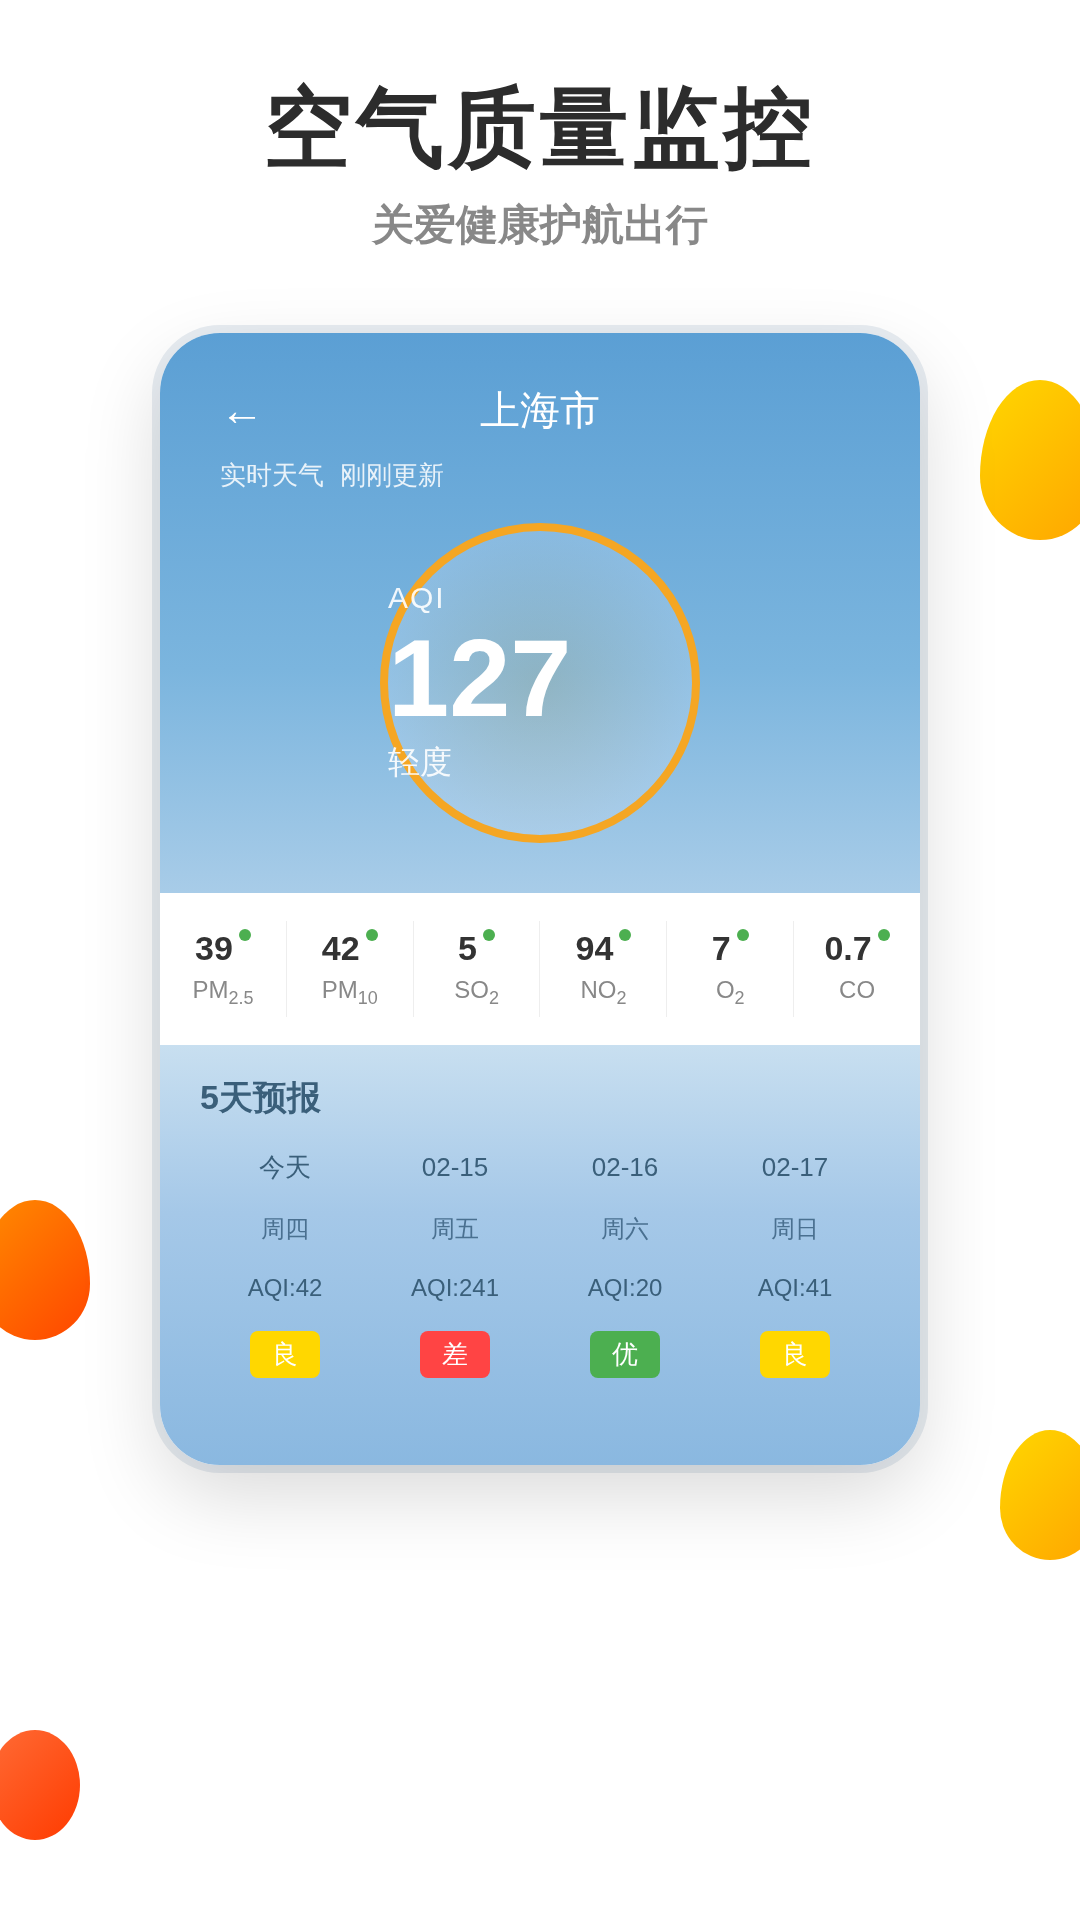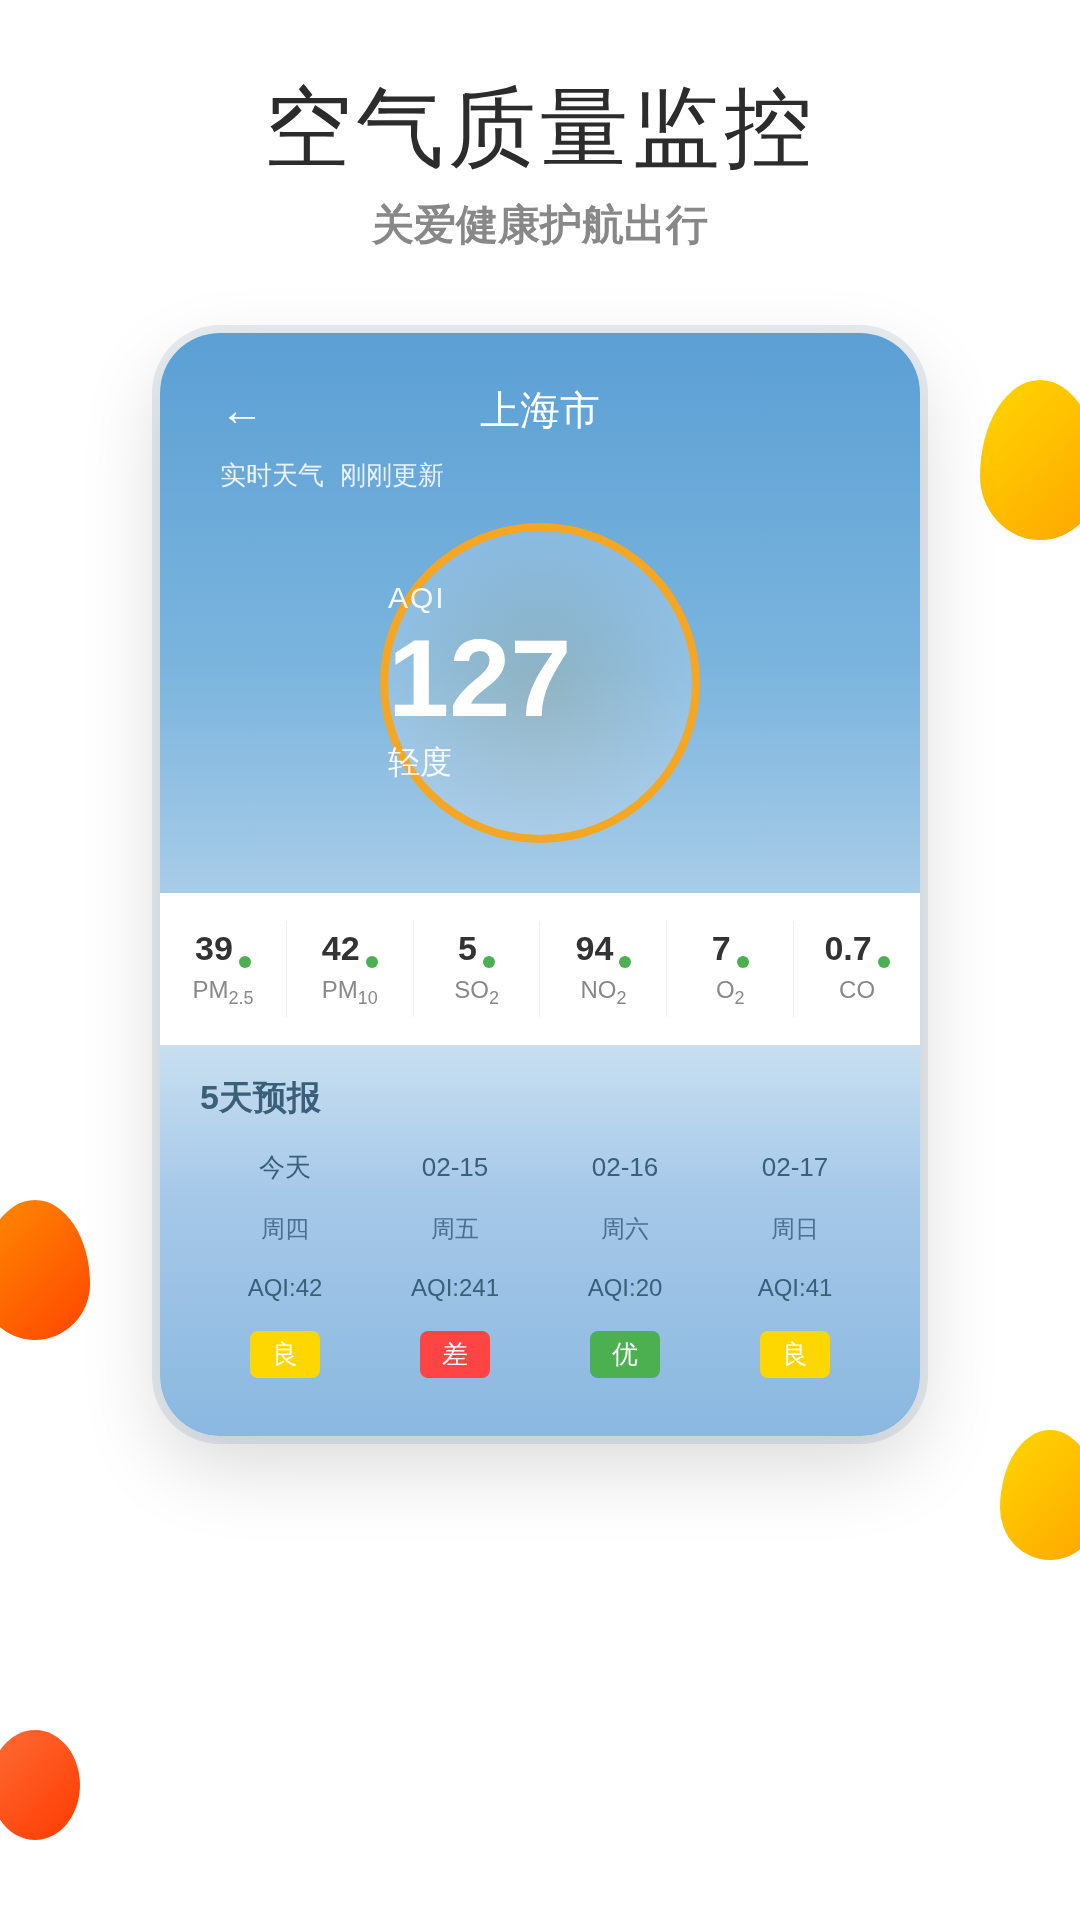--- a/index.html
+++ b/index.html
@@ -63,21 +63,21 @@
     .page-header {
       text-align: center;
       padding-top: 80px;
       padding-bottom: 40px;
       position: relative;
       z-index: 1;
     }
 
     .page-title {
       font-size: 88px;
-      font-weight: 400;
+      font-weight: 700;
       color: #2c2c2c;
       letter-spacing: 4px;
       line-height: 1.1;
     }
 
     .page-subtitle {
       font-size: 42px;
       color: #888;
       margin-top: 20px;
       font-weight: 700;
@@ -207,21 +207,21 @@
       border-right: 1px solid #eee;
       padding: 8px 4px;
     }
 
     .pollutant-item:last-child {
       border-right: none;
     }
 
     .pollutant-value-row {
       display: flex;
-      align-items: flex-end;
+      align-items: flex-start;
       gap: 6px;
     }
 
     .pollutant-value {
       font-size: 34px;
       font-weight: 600;
       color: #333;
     }
 
     .pollutant-dot {
@@ -237,21 +237,21 @@
       color: #888;
     }
 
     .pollutant-name sub {
       font-size: 18px;
     }
 
     
     .forecast-section {
       background: linear-gradient(180deg, #c8dff0 0%, #a5c8e8 40%, #8ab8e0 100%);
-      padding: 30px 40px 58px;
+      padding: 30px 40px 87px;
     }
 
     .forecast-title {
       font-size: 34px;
       font-weight: 600;
       color: #3a5f7a;
       margin-bottom: 30px;
     }
 
     .forecast-grid {

